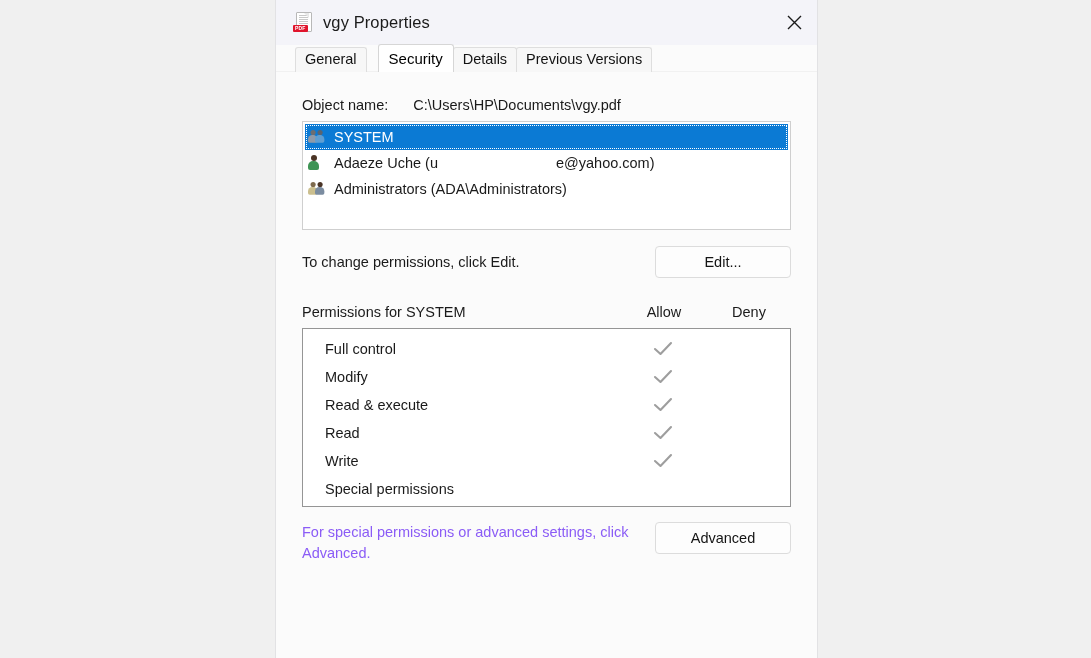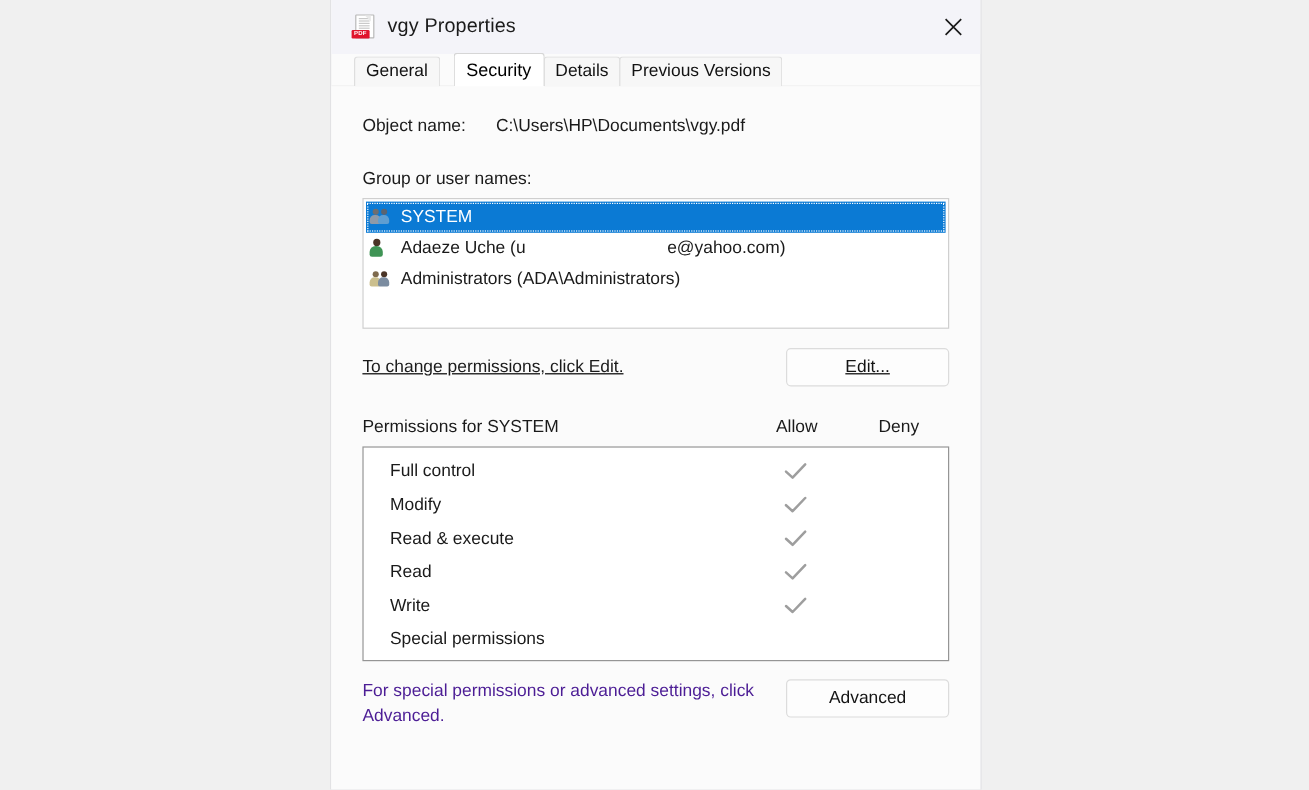--- a/index.html
+++ b/index.html
@@ -253,21 +253,20 @@
     background: #ffffff;
     vertical-align: middle;
   }
 
   
   .edit-row {
     margin-top: 16px;
     display: flex;
     align-items: center;
     justify-content: space-between;
-    text-decoration: underline;
   }
   .hint {
     font-size: 14.5px;
     color: #1a1a1a;
     line-height: 18px;
   }
   .btn {
     background: #fdfdfd;
     border: 1px solid #dcdcdc;
     border-radius: 4px;
@@ -315,21 +314,21 @@
   .perm-cell.deny  { width: 84px; }
   .check svg { display: block; }
 
   
   .adv-row {
     margin-top: 15px;
     display: flex;
     align-items: flex-start;
     justify-content: space-between;
   }
-  .adv-hint { font-size: 14.5px; color: #4c1d95; line-height: 21px; max-width: 330px; }
+  .adv-hint { font-size: 14.5px; color: #8b5cf6; line-height: 21px; max-width: 330px; }
 </style>
 </head>
 <body>
 
 <div class="dialog">
 
   <div class="titlebar">
     <div class="title-icon">
       <div class="doc-page">
           <div class="doc-fold"></div>
@@ -351,21 +350,20 @@
     <div class="tab">Previous Versions</div>
   </div>
 
   <div class="body">
 
     <div class="object-row">
       <span class="lbl">Object name:</span>
       <span class="object-value">C:\Users\HP\Documents\vgy.pdf</span>
     </div>
 
-    <div class="section-label">Group or user names:</div>
 
     <div class="listbox">
 
       <div class="list-row selected">
         <span class="uicon g-blue">
           <span class="person p1">
               <span class="head"></span>
               <span class="body-shape"></span>
             </span>
           <span class="person p2">

